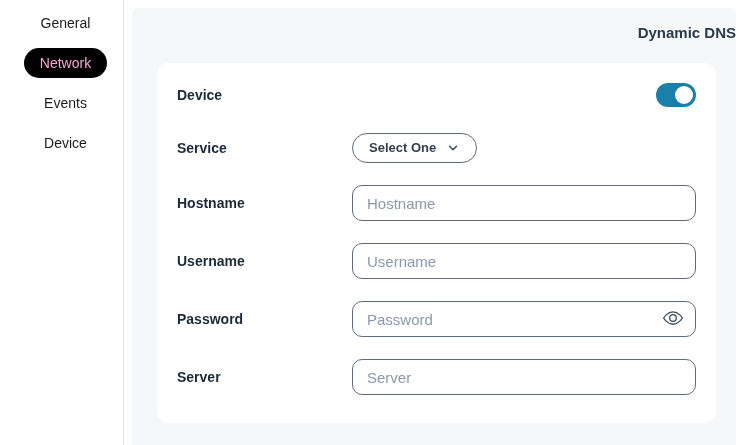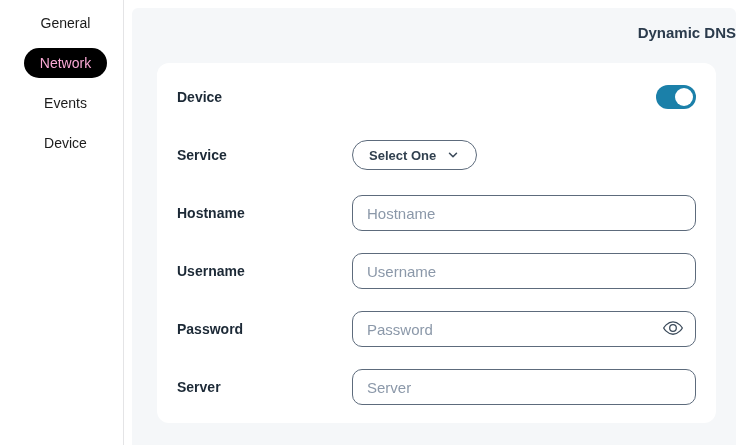--- a/index.html
+++ b/index.html
@@ -16,21 +16,21 @@
 
   
   .panel { position:absolute; left:132px; top:8px; width:604px; height:437px;
            background:#f5f7f9; border-radius:6px 6px 0 0; }
   .panel-title { padding:15px 0 0 24px; font-size:15px; line-height:20px; font-weight:700; color:#2b3b4c;text-align:right; }
 
   
   .card { margin:20px 20px 0 25px; width:559px; height:360px; background:#ffffff;
           border-radius:12px; padding:16px 20px; display:flex; flex-direction:column; }
   .row { display:flex; align-items:center; height:36px; margin-bottom:22px; }
-  .row:last-child { margin-bottom:2px; }
+  .row:last-child { margin-bottom:12px; }
   .row-label { width:175px; flex:0 0 175px; font-size:14px; font-weight:700; color:#1c2936; }
 
   
   .toggle { margin-left:auto; width:40px; height:24px; border-radius:12px; position:relative; cursor:pointer; }
   .toggle .knob { position:absolute; top:3px; right:3px; width:18px; height:18px;
                   border-radius:50%; background:#ffffff; }
 
   
   .select-pill { height:30px; display:inline-flex; align-items:center; gap:10px; padding:0 16px;
                  border:1px solid #5d6b7c; border-radius:17px; background:#ffffff;

